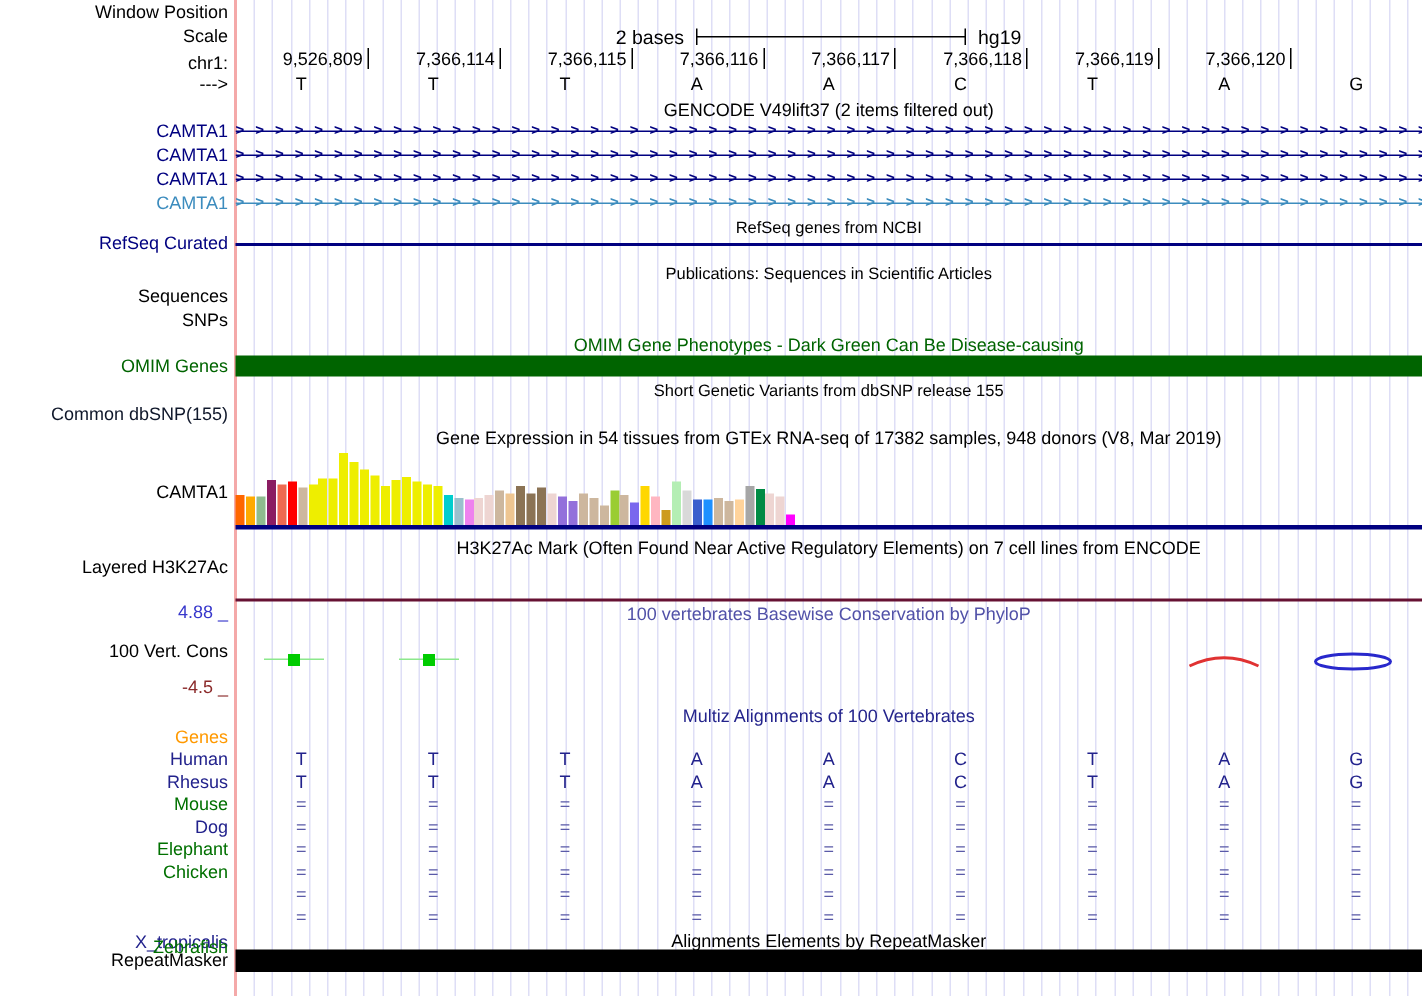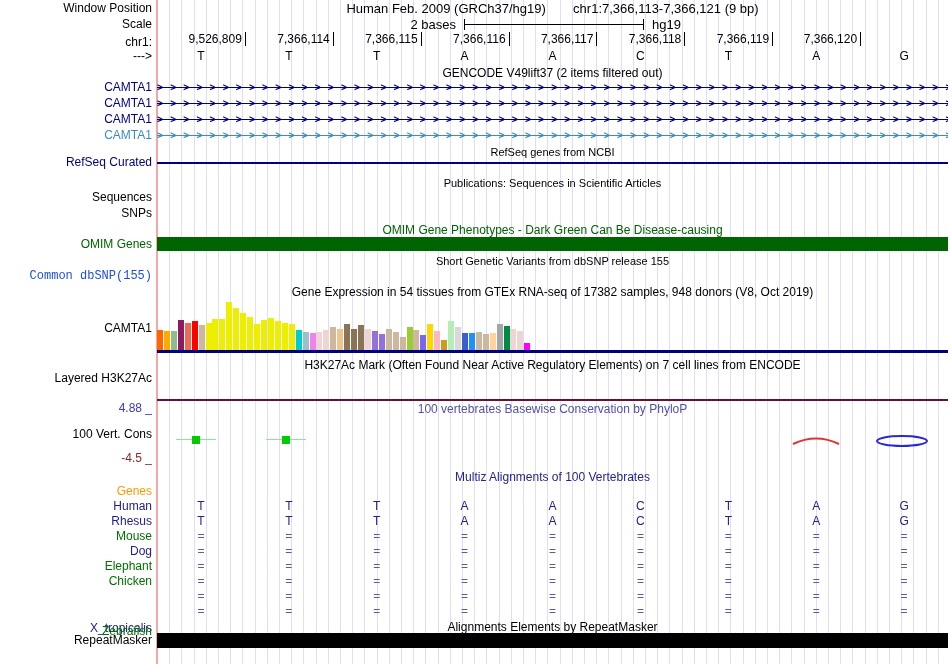--- a/index.html
+++ b/index.html
@@ -86,60 +86,55 @@
       <div class="vline" style="left: 864.6px; background: rgb(222, 222, 246);"></div>
       <div class="vline" style="left: 876.8px; background: rgb(222, 222, 246);"></div>
       <div class="vline" style="left: 889px; background: rgb(222, 222, 246);"></div>
       <div class="vline" style="left: 901.2px; background: rgb(222, 222, 246);"></div>
       <div class="vline" style="left: 913.4px; background: rgb(222, 222, 246);"></div>
       <div class="vline" style="left: 925.6px; background: rgb(222, 222, 246);"></div>
       <div class="vline" style="left: 937.8px; background: rgb(222, 222, 246);"></div>
     </div>
   <div id="pink" style="background: rgb(244, 169, 169);"></div>
 
-  <div class="ct" style="top:2px;font-size:13px">
-    <span>Human Feb. 2009 (GRCh37/hg19)</span>
-    <span style="display:inline-block;width:20px"></span>
-    <span>chr1:7,366,113-7,366,121 (9 bp)</span>
-  </div>
 
   <div style="position:absolute;left:300px;width:156px;top:18px;text-align:right;font-size:13px;line-height:13px">2 bases</div>
   <div style="position:absolute;left:464px;top:24px;width:180px;height:1px;background:#000"></div>
   <div class="tick" style="left:464px;top:19px;height:11px"></div>
   <div class="tick" style="left:643px;top:19px;height:11px"></div>
   <div style="position:absolute;left:652px;top:18px;font-size:13px;line-height:13px">hg19</div>
 
   <div id="leftlabels">
       <div class="ll" style="top: 2px; color: rgb(0, 0, 0);">Window Position</div>
       <div class="ll" style="top: 18px; color: rgb(0, 0, 0);">Scale</div>
       <div class="ll" style="top: 36px; color: rgb(0, 0, 0);">chr1:</div>
       <div class="ll" style="top: 50px; color: rgb(0, 0, 0);">---&gt;</div>
       <div class="ll" style="top: 81px; color: rgb(0, 0, 128);">CAMTA1</div>
       <div class="ll" style="top: 97px; color: rgb(0, 0, 128);">CAMTA1</div>
       <div class="ll" style="top: 113px; color: rgb(0, 0, 128);">CAMTA1</div>
       <div class="ll" style="top: 129px; color: rgb(60, 140, 190);">CAMTA1</div>
       <div class="ll" style="top: 156px; color: rgb(0, 0, 128);">RefSeq Curated</div>
       <div class="ll" style="top: 191px; color: rgb(0, 0, 0);">Sequences</div>
       <div class="ll" style="top: 207px; color: rgb(0, 0, 0);">SNPs</div>
       <div class="ll" style="top: 238px; color: rgb(0, 100, 0);">OMIM Genes</div>
-      <div class="ll" style="top: 270px; color: #1d4ed8; font-family: Liberation Mono, monospace;">Common dbSNP(155)</div>
+      <div class="ll" style="top: 270px; color: #0f172a;">Common dbSNP(155)</div>
       <div class="ll" style="top: 322px; color: rgb(0, 0, 0);">CAMTA1</div>
       <div class="ll" style="top: 372px; color: rgb(0, 0, 0);">Layered H3K27Ac</div>
       <div class="ll" style="top: 402px; color: rgb(56, 56, 204);">4.88 _</div>
       <div class="ll" style="top: 428px; color: rgb(0, 0, 0);">100 Vert. Cons</div>
       <div class="ll" style="top: 452px; color: rgb(139, 42, 42);">-4.5 _</div>
       <div class="ll" style="top: 634px; color: rgb(0, 0, 0);">RepeatMasker</div>
     </div>
   <div id="titles">
       <div class="ct" style="top: 67px; color: rgb(0, 0, 0);">GENCODE V49lift37 (2 items filtered out)</div>
       <div class="ct sm" style="top: 146px; color: rgb(0, 0, 0);">RefSeq genes from NCBI</div>
       <div class="ct sm" style="top: 177px; color: rgb(0, 0, 0);">Publications: Sequences in Scientific Articles</div>
       <div class="ct" style="top: 224px; color: rgb(0, 100, 0);">OMIM Gene Phenotypes - Dark Green Can Be Disease-causing</div>
       <div class="ct sm" style="top: 255px; color: rgb(0, 0, 0);">Short Genetic Variants from dbSNP release 155</div>
-      <div class="ct" style="top: 286px; color: rgb(0, 0, 0);">Gene Expression in 54 tissues from GTEx RNA-seq of 17382 samples, 948 donors (V8, Oct 2019)</div>
+      <div class="ct" style="top: 286px; color: rgb(0, 0, 0);">Gene Expression in 54 tissues from GTEx RNA-seq of 17382 samples, 948 donors (V8, Mar 2019)</div>
       <div class="ct" style="top: 359px; color: rgb(0, 0, 0);">H3K27Ac Mark (Often Found Near Active Regulatory Elements) on 7 cell lines from ENCODE</div>
       <div class="ct" style="top: 403px; color: rgb(81, 81, 168);">100 vertebrates Basewise Conservation by PhyloP</div>
       <div class="ct" style="top: 471px; color: rgb(36, 36, 140);">Multiz Alignments of 100 Vertebrates</div>
       <div class="ct" style="top: 621px; color: rgb(0, 0, 0);">Alignments Elements by RepeatMasker</div>
     </div>
   <div id="ruler">
       <div class="tick" style="left: 244.9px; top: 32px; height: 14px;"></div>
       <div class="poslab" style="left: 141.9px; top: 33px;">9,526,809</div>
       <div class="tick" style="left: 332.8px; top: 32px; height: 14px;"></div>
       <div class="poslab" style="left: 229.8px; top: 33px;">7,366,114</div>

